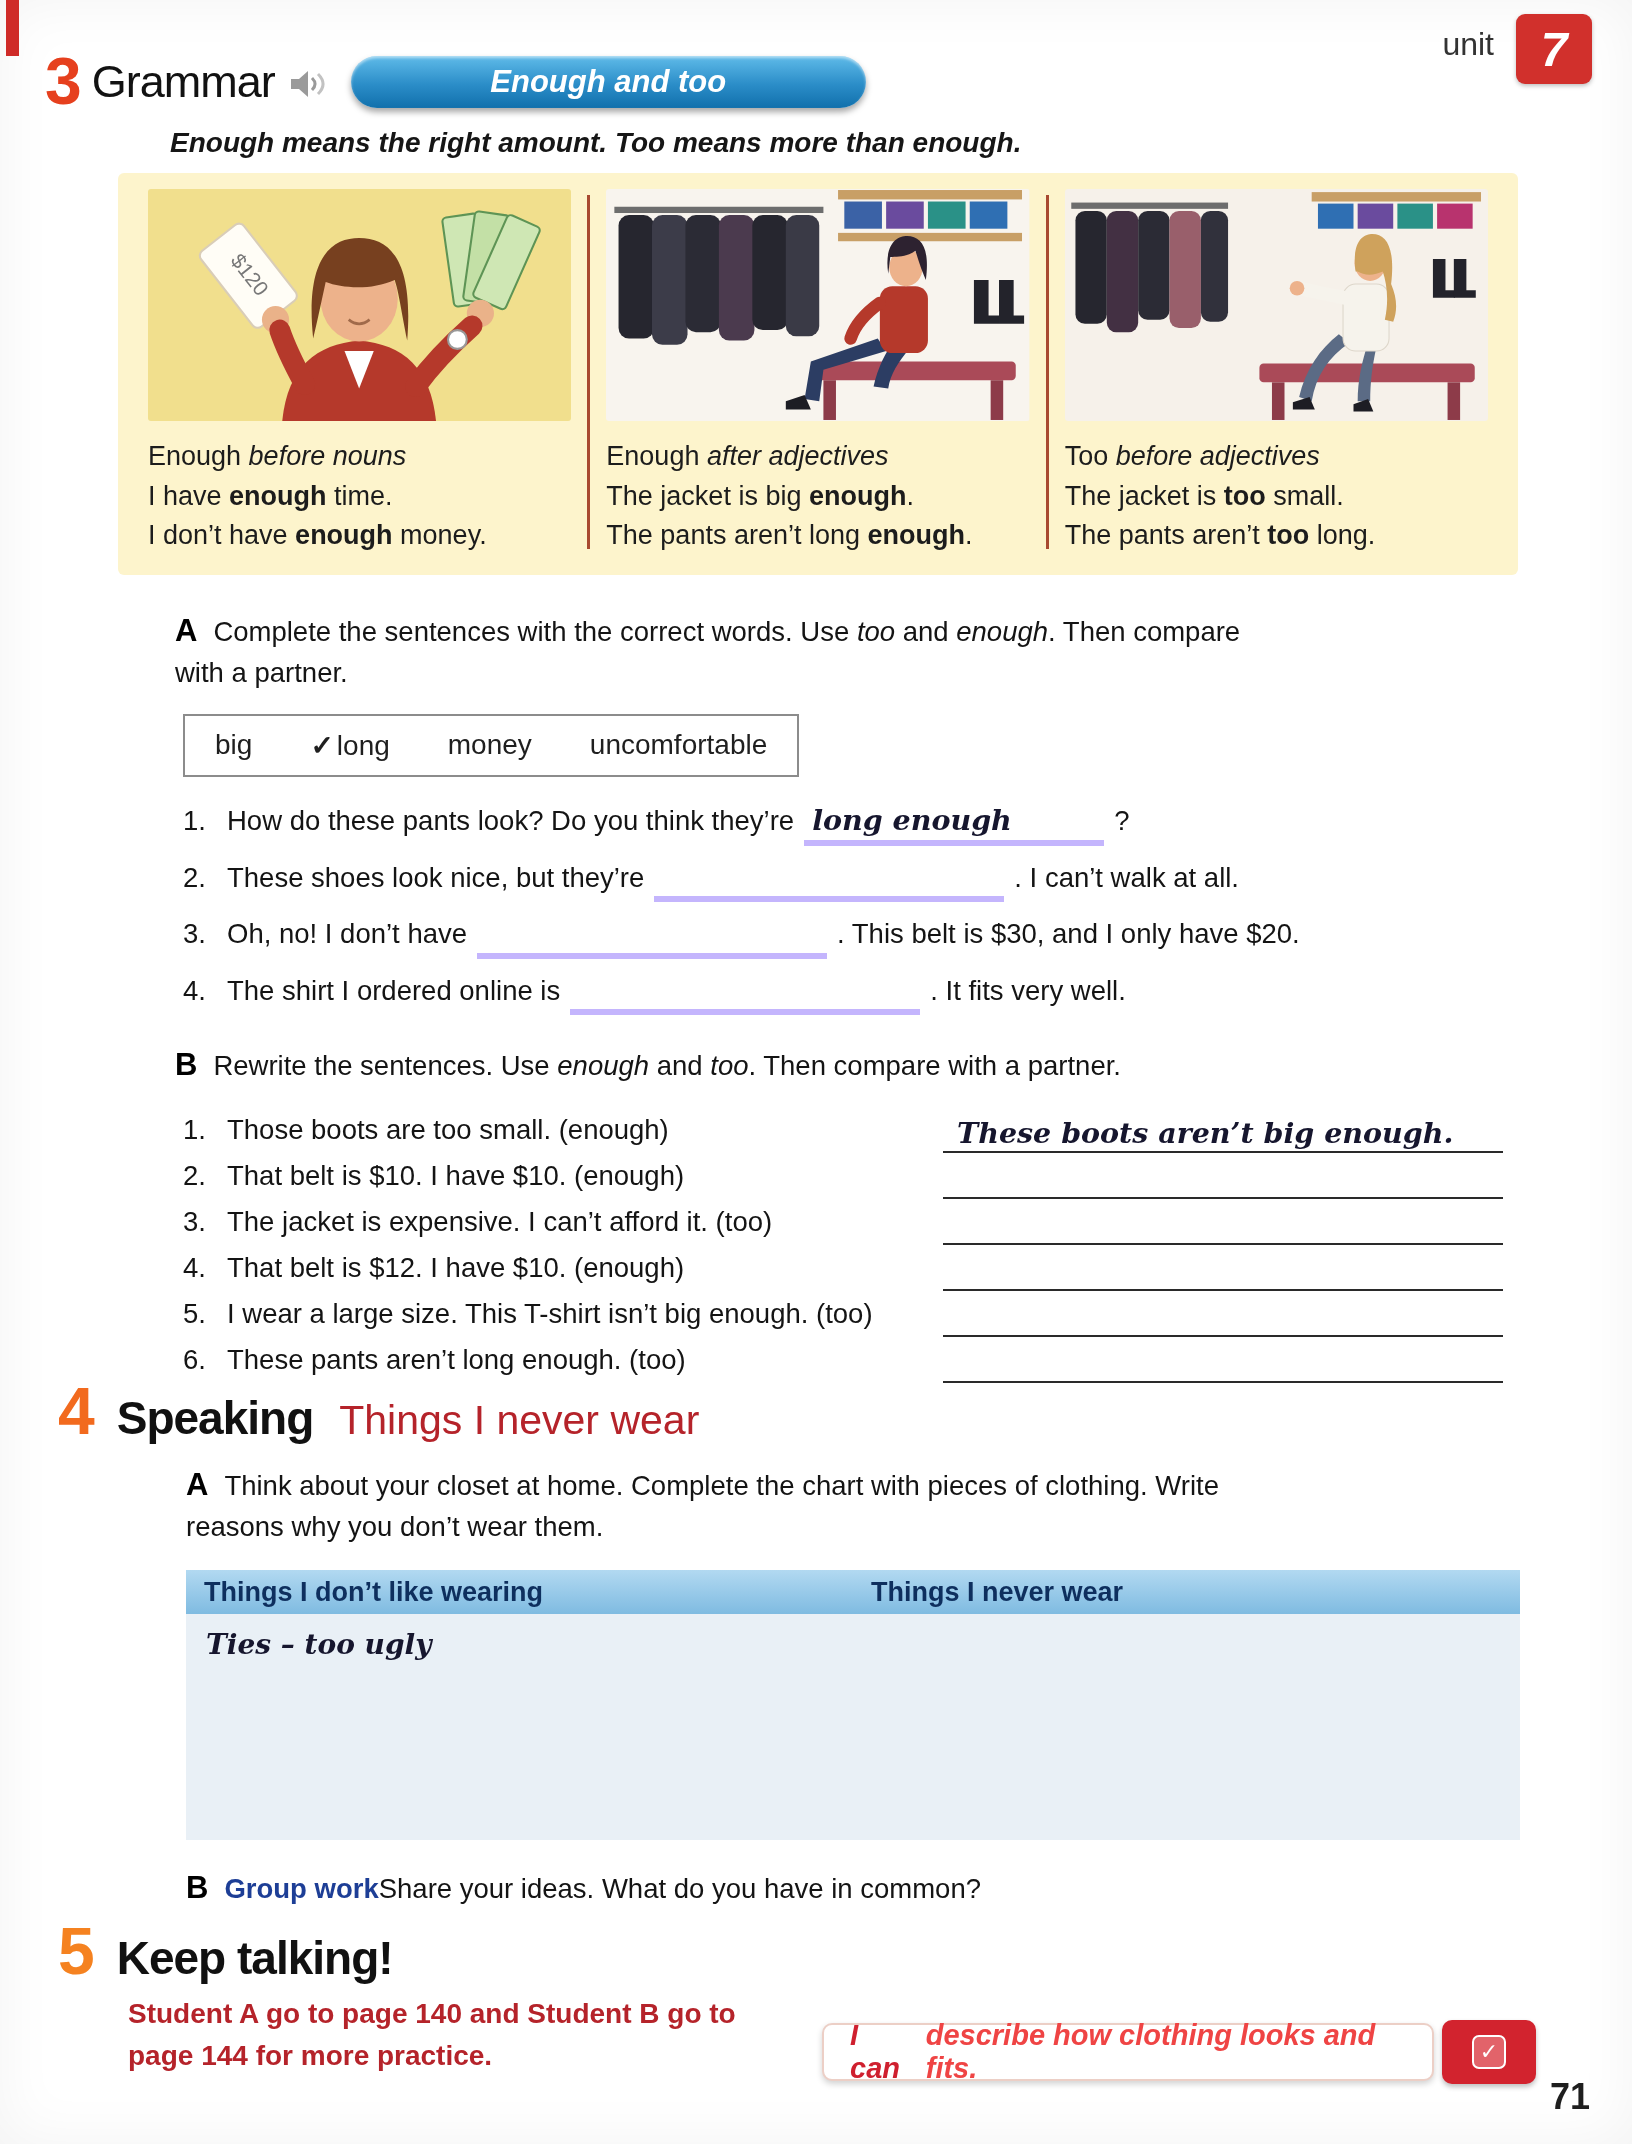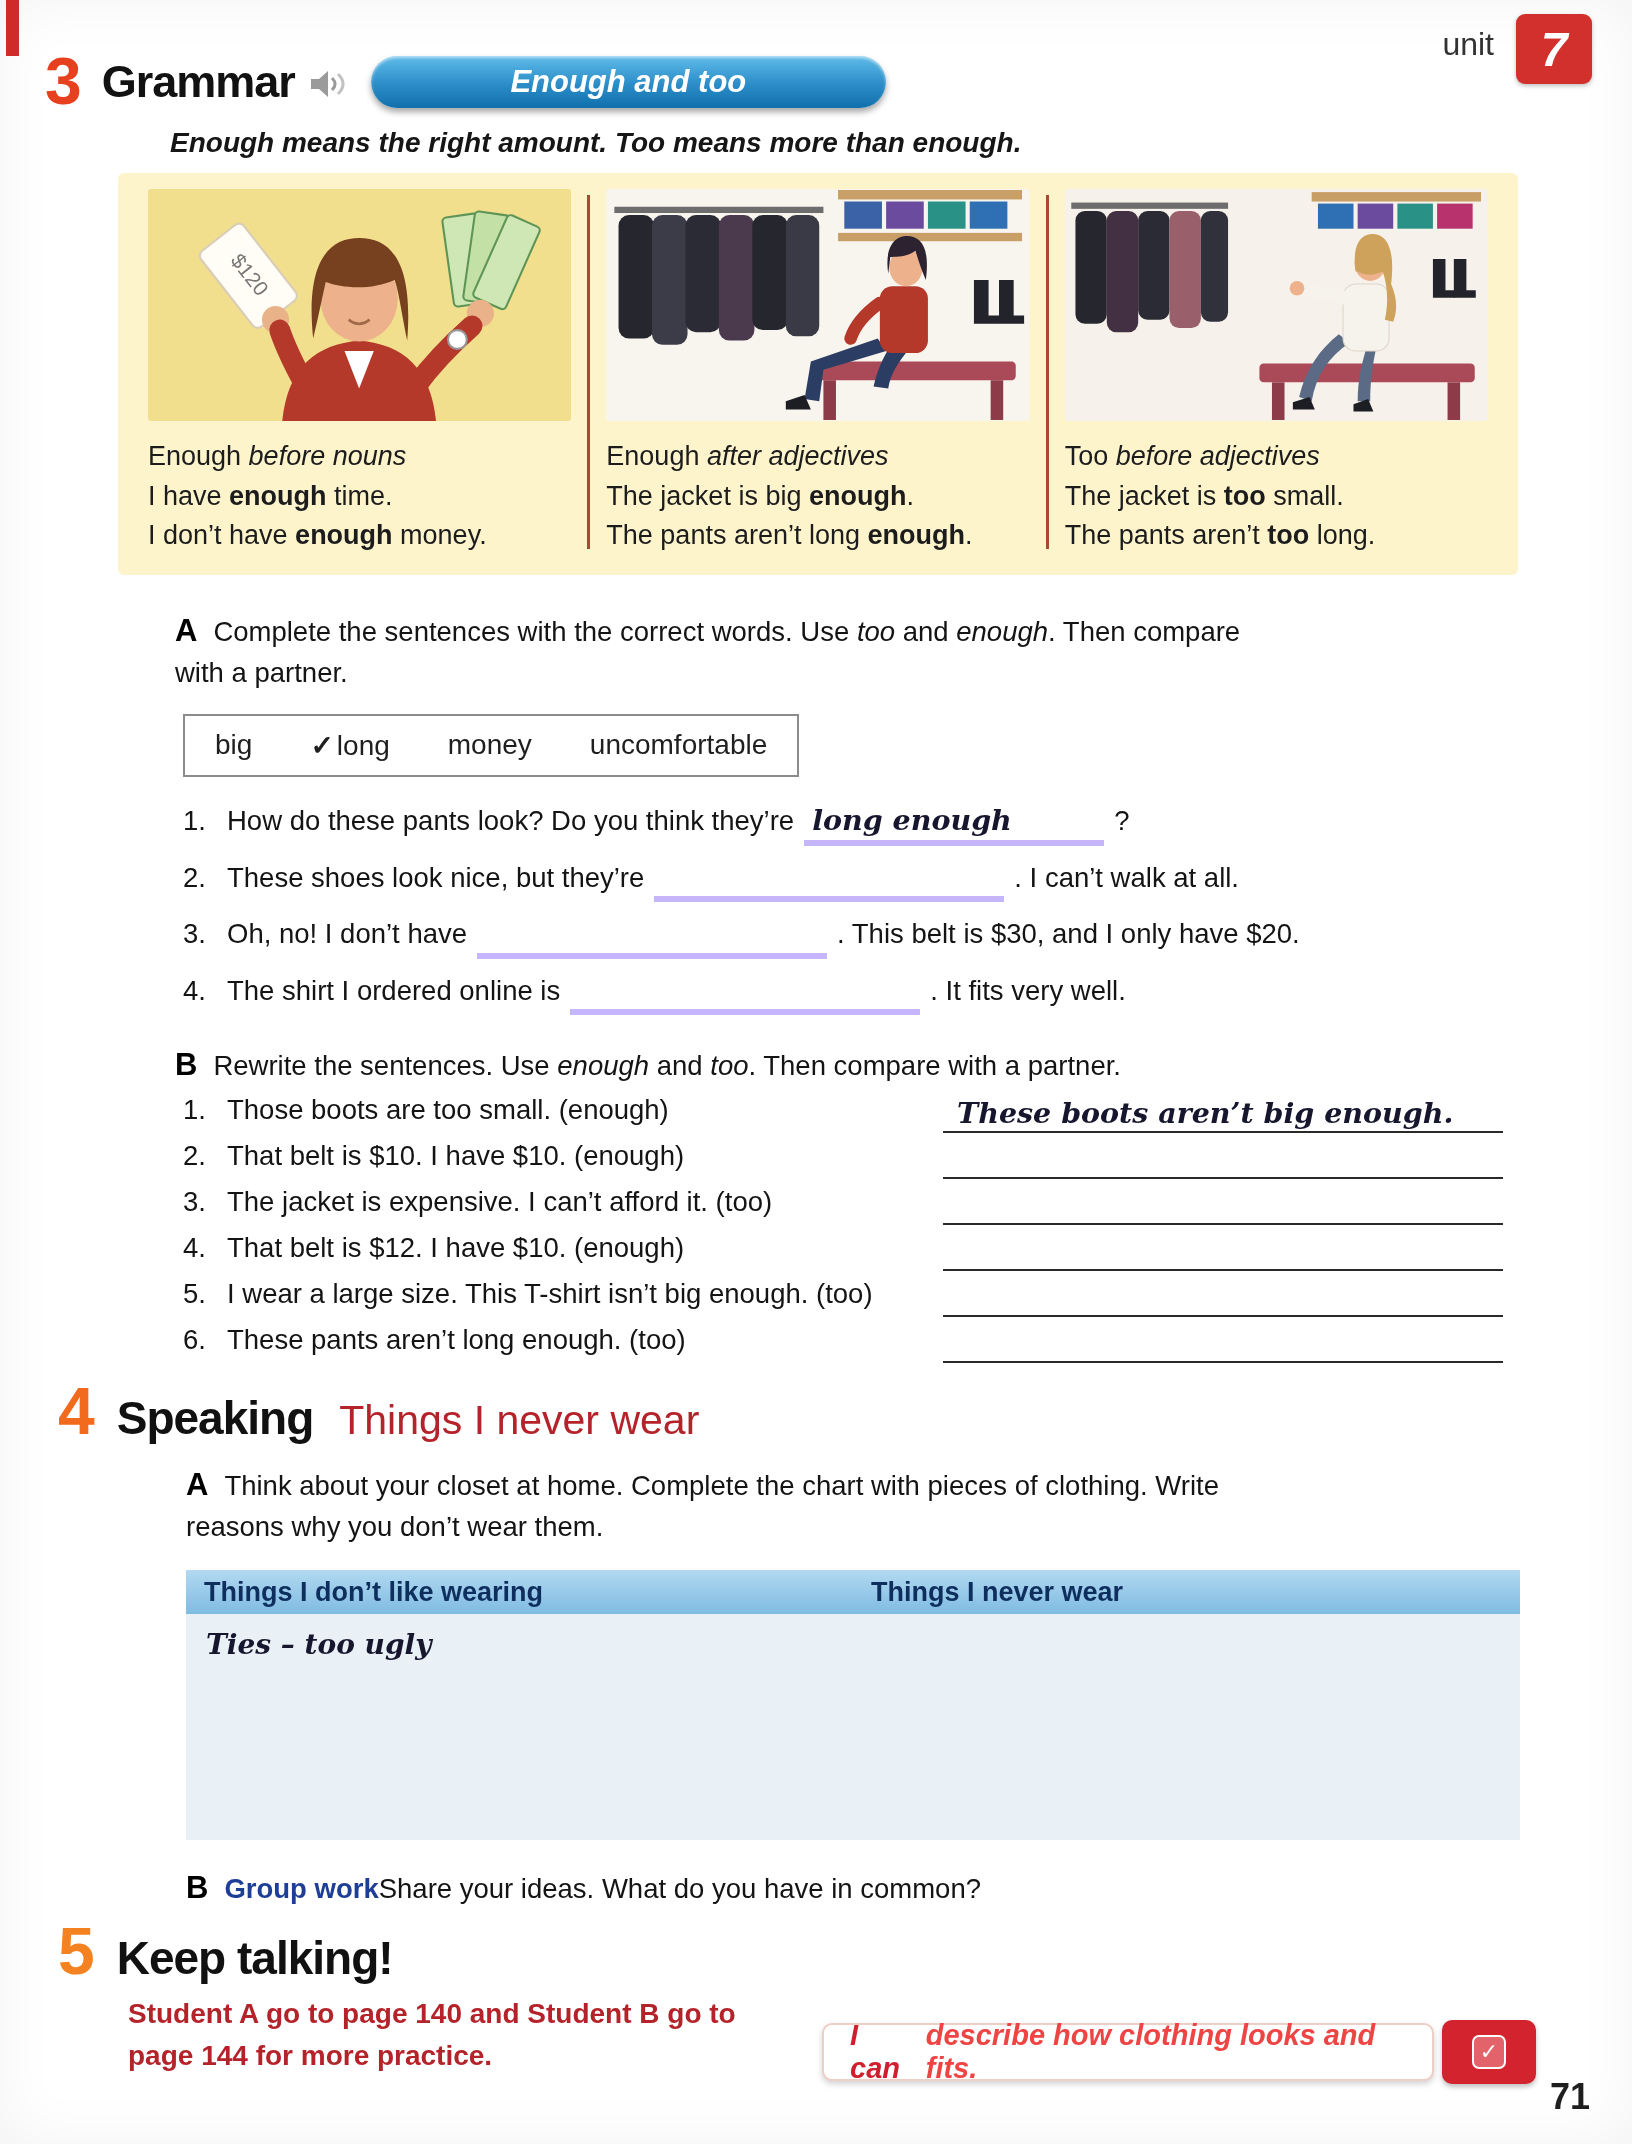--- a/index.html
+++ b/index.html
@@ -23,21 +23,21 @@
   .it { font-style:italic; }
   .hand { font-family:"DejaVu Serif", serif; font-style:italic; font-weight:bold; color:#16162e; }
 
   
   .sec-grammar { position:absolute; left:0; top:52px; width:1632px; }
   .sec-head { display:flex; align-items:center; margin-left:45px; }
   .sec-num { font-size:66px; font-weight:bold; line-height:0.9; }
   .num-red { color:#e6401e; }
   .num-orange { color:#f26a1e; }
   .num-orange2 { color:#f58220; }
-  .sec-title { font-size:45px; font-weight:bold; color:#121212; margin-left:20px; letter-spacing:-1px; }
+  .sec-title { font-size:45px; font-weight:normal; color:#121212; margin-left:10px; letter-spacing:-1px; }
   .speaker { margin:8px 0 0 14px; }
   .pill { margin-left:24px; width:515px; height:52px; border-radius:28px;
           background:linear-gradient(180deg,#5fbbe9 0%,#2b8dc8 55%,#1170ac 100%);
           box-shadow:0 4px 6px rgba(0,0,0,.35), inset 0 2px 3px rgba(255,255,255,.55);
           display:flex; align-items:center; justify-content:center; }
   .pill-text { color:#fff; font-size:31px; font-weight:bold; font-style:italic; }
 
   .intro { margin:16px 0 0 170px; font-size:28px; font-weight:bold; font-style:italic; color:#161616; }
 
   .panel { margin:14px 0 0 118px; width:1400px; background:#fdf4cc; border-radius:6px;
@@ -55,21 +55,21 @@
   .word-box { display:inline-flex; gap:58px; border:2px solid #8c8c8c; padding:13px 30px; font-size:28px; color:#1f1f1f; }
   .check-glyph { margin-right:3px; font-weight:bold; }
 
   .fill-list { margin:24px 0 0 183px; font-size:27.5px; color:#141414; }
   .fill-item { margin-bottom:13px; line-height:1.35; }
   .fill-num { display:inline-block; width:44px; }
   .blank { display:inline-block; min-width:350px; border-bottom:6px solid #c4b5fd; margin:0 10px; }
   .blank-first { min-width:300px; }
   .blank .hand { font-size:28.5px; padding:0 6px 1px 8px; display:inline-block; }
 
-  .rewrite-grid { margin:0 0 0 183px; }
+  .rewrite-grid { margin:20px 0 0 183px; }
   .rw-row { display:grid; grid-template-columns:720px 560px; column-gap:40px; align-items:end; height:46px; }
   .rw-prompt { font-size:27.5px; color:#141414; align-self:center; }
   .ans-line { border-bottom:2px solid #2a2a2a; height:42px; display:flex; align-items:flex-end; }
   .ans-line .hand { font-size:28.5px; padding:0 6px 1px 14px; }
 
   
   .sec-speaking { position:absolute; left:0; top:1382px; width:1632px; }
   .head4 { display:flex; align-items:baseline; margin-left:58px; }
   .sec-title2 { font-size:46px; font-weight:bold; color:#111; margin-left:22px; letter-spacing:-1px; }
   .sec-sub { font-size:41px; color:#b5232a; margin-left:26px; }

